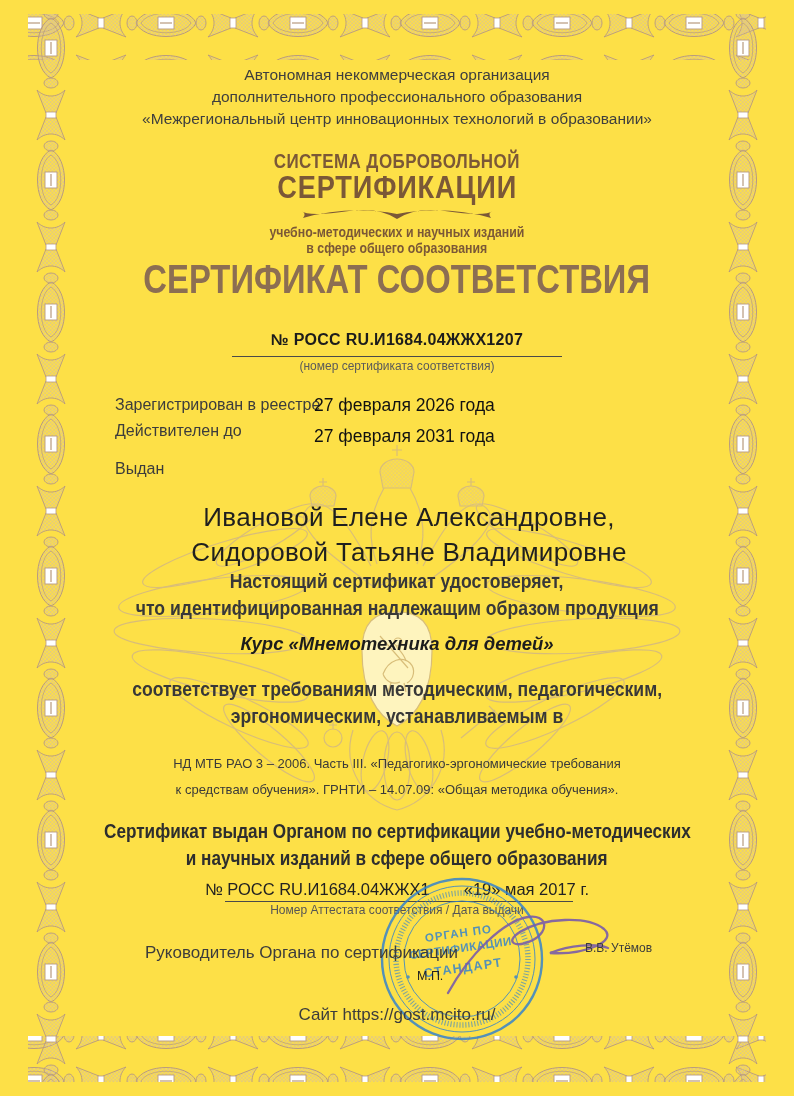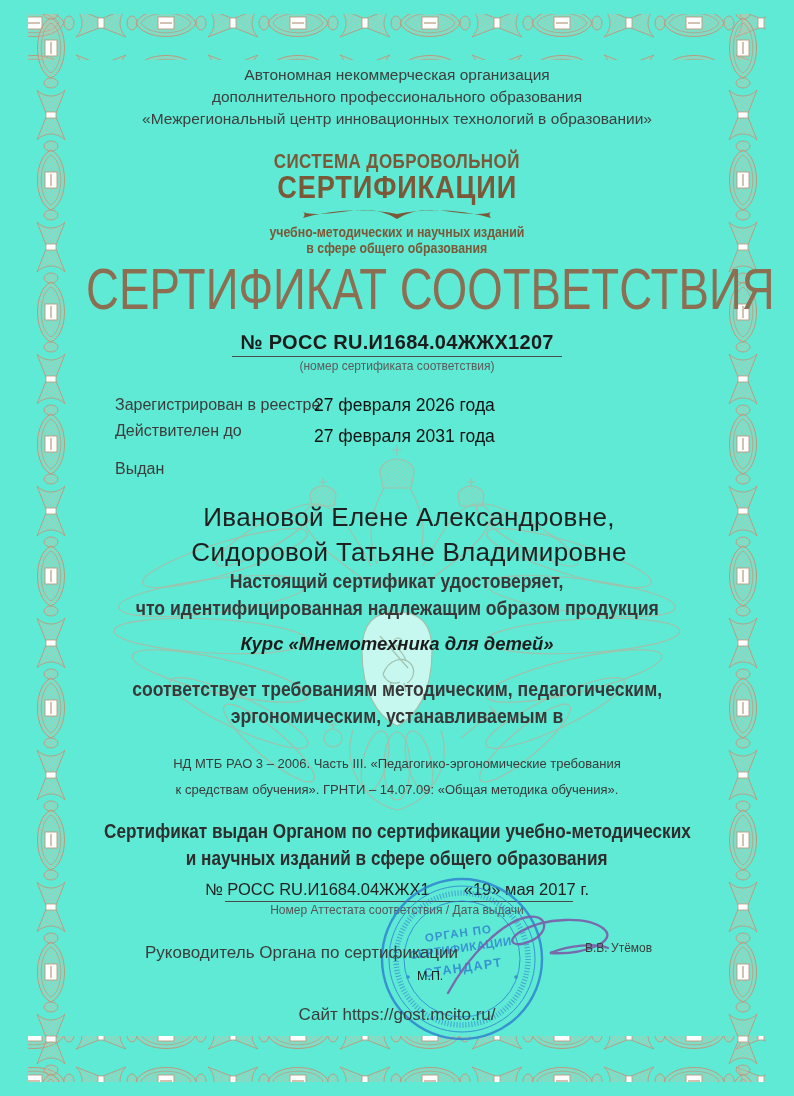--- a/index.html
+++ b/index.html
@@ -1,34 +1,34 @@
 <!DOCTYPE html>
 <html><head>
 <meta charset="utf-8">
 <style>
   html,body{margin:0;padding:0;background:#ffffff;}
   .page{
-    position:relative;width:794px;height:1096px;background:#5eead4;overflow:hidden;
+    position:relative;width:794px;height:1096px;background:#fde047;overflow:hidden;
     font-family:"Liberation Sans","DejaVu Sans",sans-serif;color:#3d3d3d;
   }
   .abs{position:absolute;}
   .ctr{position:absolute;left:0;right:0;text-align:center;}
   .cond{display:inline-block;transform:scaleX(0.88);transform-origin:50% 50%;}
   .cond80{display:inline-block;transform:scaleX(0.80);transform-origin:50% 50%;}
   .cond85{display:inline-block;transform:scaleX(0.85);transform-origin:50% 50%;}
 
   .org-header{top:64px;font-size:15.5px;line-height:22px;color:#3e3e3e;}
   .logo-line1{top:150px;font-size:20px;font-weight:bold;color:#7b5837;letter-spacing:.5px;}
   .logo-line2{top:169px;font-size:32px;font-weight:bold;color:#7b5837;letter-spacing:1px;}
   .logo-book{top:204px;left:297px;}
   .logo-sub1{top:224px;font-size:14px;font-weight:bold;color:#7b5837;}
   .logo-sub2{top:240px;font-size:14px;font-weight:bold;color:#7b5837;}
 
-  .main-title{top:256px;font-size:57px;font-weight:400;color:#8c6e52;white-space:nowrap;}
-  .cert-no{top:331px;font-size:20px;font-weight:bold;color:#1c1c1c;letter-spacing:.3px;}
+  .main-title{top:256px;font-size:41px;font-weight:700;color:#8c6e52;white-space:nowrap;}
+  .cert-no{top:331px;font-size:16px;font-weight:bold;color:#1c1c1c;letter-spacing:.3px;}
   .cert-no-line{top:356px;left:232px;width:330px;border-bottom:1.5px solid #4a4a4a;}
   .cert-no-cap{top:359px;font-size:12px;color:#5a5a5a;}
 
   .lbl{font-size:16px;color:#3c3c3c;}
   .val{font-size:17.5px;color:#111;}
   .lbl-reg{top:396px;left:115px;}
   .val-reg{top:395px;left:314px;}
   .lbl-valid{top:422px;left:115px;}
   .val-valid{top:426px;left:314px;}
   .lbl-issued{top:460px;left:115px;}

